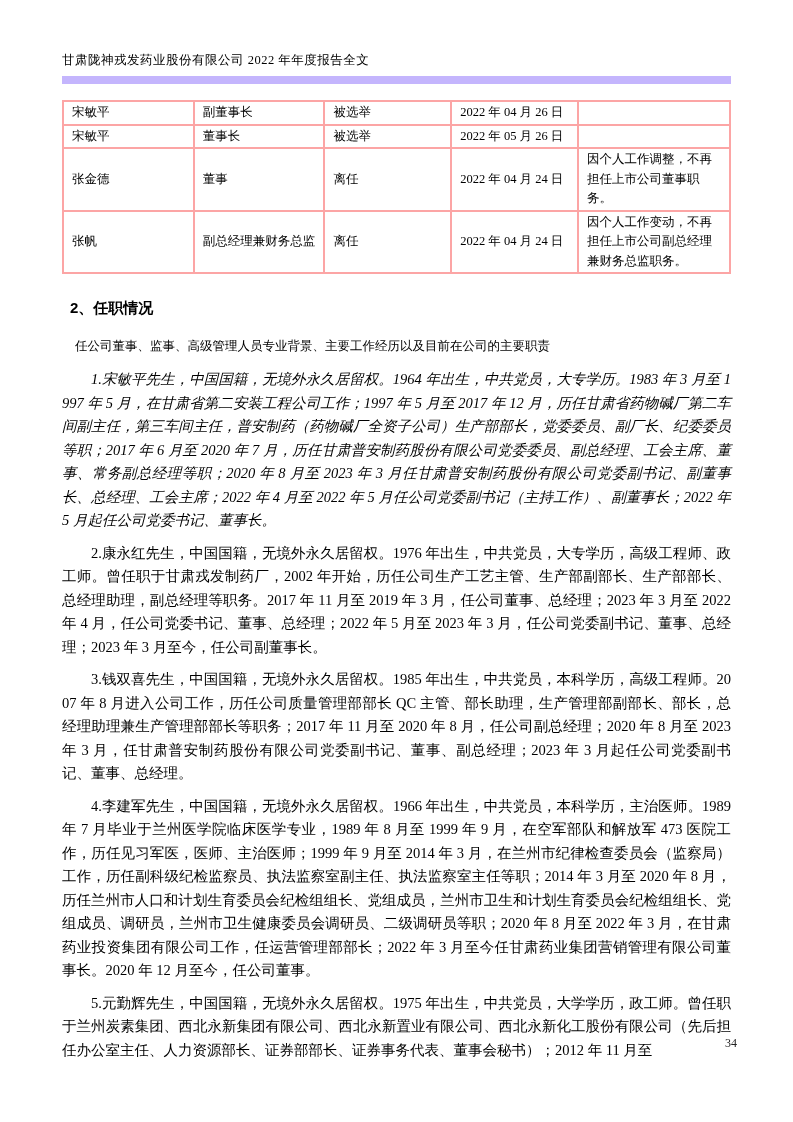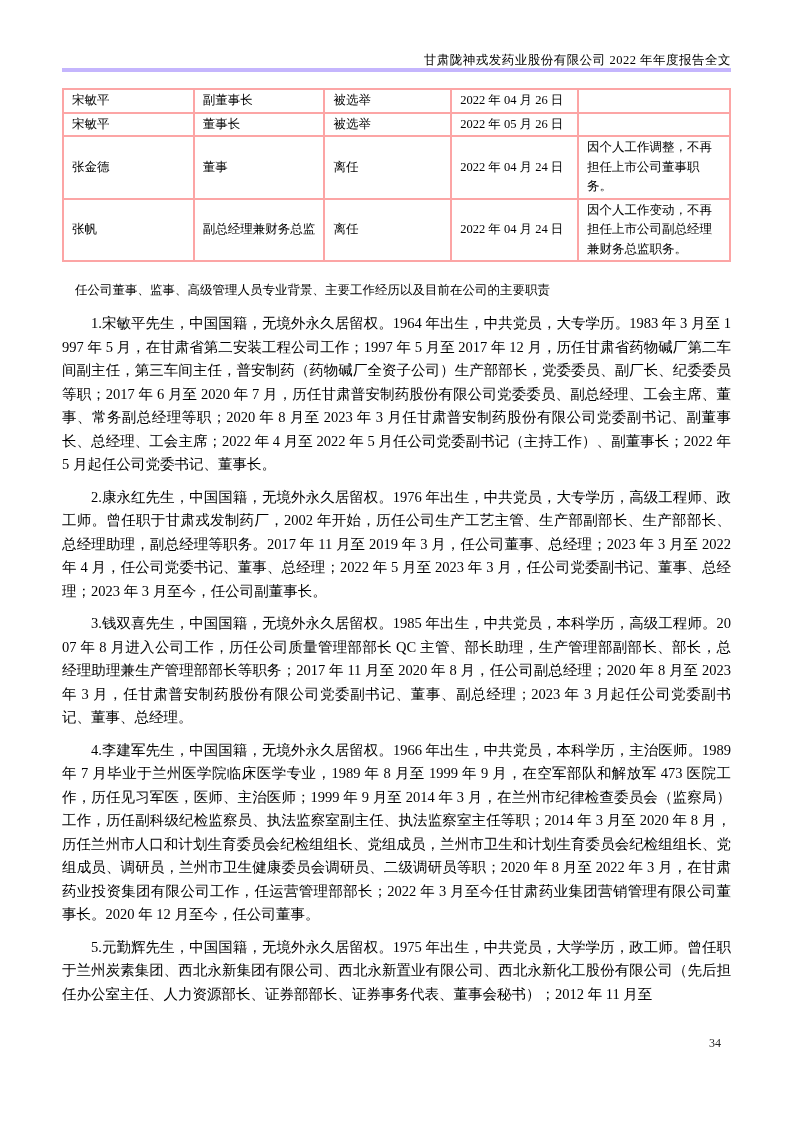--- a/index.html
+++ b/index.html
@@ -13,24 +13,25 @@
     height: 1122px;
     margin: 0 auto;
     background: #ffffff;
     color: #000000;
     box-sizing: border-box;
     padding: 52px 62px 0 62px;
     overflow: hidden;
     font-family: "Liberation Serif", "DejaVu Serif", serif;
   }
   .header {
-    text-align: right;
+    text-align: left;
     font-size: 12.5px;
     line-height: 16px;
-    border-bottom: 4px solid #c4b5fd;
+    padding-bottom: 8px;
+    border-bottom: 8px solid #c4b5fd;
     letter-spacing: 0.5px;
   }
   table.personnel-table {
     width: 100%;
     border-collapse: collapse;
     margin-top: 16px;
     font-size: 12.5px;
     table-layout: fixed;
   }
   table.personnel-table td {
@@ -56,24 +57,25 @@
   .bio {
     font-size: 14.5px;
     line-height: 23.5px;
     text-align: justify;
     text-indent: 2em;
     margin: 9px 0 0 0;
     word-break: break-all;
   }
   .bio.first {
     margin-top: 13px;
+    font-style: italic;
   }
   .page-number {
     position: absolute;
-    right: 72px;
+    right: 56px;
     top: 1036px;
     font-size: 12px;
     color: #222222;
   }
 </style>
 </head>
 <body>
 
 <div class="page">
 
@@ -114,20 +116,21 @@
       <tr>
         <td>张帆</td>
         <td>副总经理兼财务总监</td>
         <td>离任</td>
         <td>2022 年 04 月 24 日</td>
         <td>因个人工作变动，不再担任上市公司副总经理兼财务总监职务。</td>
       </tr>
     </tbody>
   </table>
 
+  <h2 class="section-title">2、任职情况</h2>
 
   <p class="intro">任公司董事、监事、高级管理人员专业背景、主要工作经历以及目前在公司的主要职责</p>
 
   <p class="bio first">1.宋敏平先生，中国国籍，无境外永久居留权。1964 年出生，中共党员，大专学历。1983 年 3 月至 1997 年 5 月，在甘肃省第二安装工程公司工作；1997 年 5 月至 2017 年 12 月，历任甘肃省药物碱厂第二车间副主任，第三车间主任，普安制药（药物碱厂全资子公司）生产部部长，党委委员、副厂长、纪委委员等职；2017 年 6 月至 2020 年 7 月，历任甘肃普安制药股份有限公司党委委员、副总经理、工会主席、董事、常务副总经理等职；2020 年 8 月至 2023 年 3 月任甘肃普安制药股份有限公司党委副书记、副董事长、总经理、工会主席；2022 年 4 月至 2022 年 5 月任公司党委副书记（主持工作）、副董事长；2022 年 5 月起任公司党委书记、董事长。</p>
   <p class="bio">2.康永红先生，中国国籍，无境外永久居留权。1976 年出生，中共党员，大专学历，高级工程师、政工师。曾任职于甘肃戎发制药厂，2002 年开始，历任公司生产工艺主管、生产部副部长、生产部部长、总经理助理，副总经理等职务。2017 年 11 月至 2019 年 3 月，任公司董事、总经理；2023 年 3 月至 2022 年 4 月，任公司党委书记、董事、总经理；2022 年 5 月至 2023 年 3 月，任公司党委副书记、董事、总经理；2023 年 3 月至今，任公司副董事长。</p>
   <p class="bio">3.钱双喜先生，中国国籍，无境外永久居留权。1985 年出生，中共党员，本科学历，高级工程师。2007 年 8 月进入公司工作，历任公司质量管理部部长 QC 主管、部长助理，生产管理部副部长、部长，总经理助理兼生产管理部部长等职务；2017 年 11 月至 2020 年 8 月，任公司副总经理；2020 年 8 月至 2023 年 3 月，任甘肃普安制药股份有限公司党委副书记、董事、副总经理；2023 年 3 月起任公司党委副书记、董事、总经理。</p>
   <p class="bio">4.李建军先生，中国国籍，无境外永久居留权。1966 年出生，中共党员，本科学历，主治医师。1989 年 7 月毕业于兰州医学院临床医学专业，1989 年 8 月至 1999 年 9 月，在空军部队和解放军 473 医院工作，历任见习军医，医师、主治医师；1999 年 9 月至 2014 年 3 月，在兰州市纪律检查委员会（监察局）工作，历任副科级纪检监察员、执法监察室副主任、执法监察室主任等职；2014 年 3 月至 2020 年 8 月，历任兰州市人口和计划生育委员会纪检组组长、党组成员，兰州市卫生和计划生育委员会纪检组组长、党组成员、调研员，兰州市卫生健康委员会调研员、二级调研员等职；2020 年 8 月至 2022 年 3 月，在甘肃药业投资集团有限公司工作，任运营管理部部长；2022 年 3 月至今任甘肃药业集团营销管理有限公司董事长。2020 年 12 月至今，任公司董事。</p>
   <p class="bio">5.元勤辉先生，中国国籍，无境外永久居留权。1975 年出生，中共党员，大学学历，政工师。曾任职于兰州炭素集团、西北永新集团有限公司、西北永新置业有限公司、西北永新化工股份有限公司（先后担任办公室主任、人力资源部长、证券部部长、证券事务代表、董事会秘书）；2012 年 11 月至</p>
 
   <div class="page-number">34</div>

